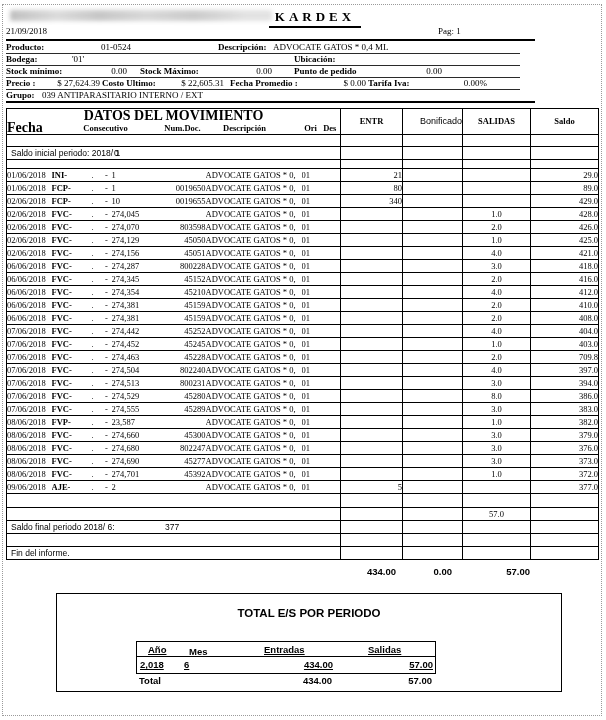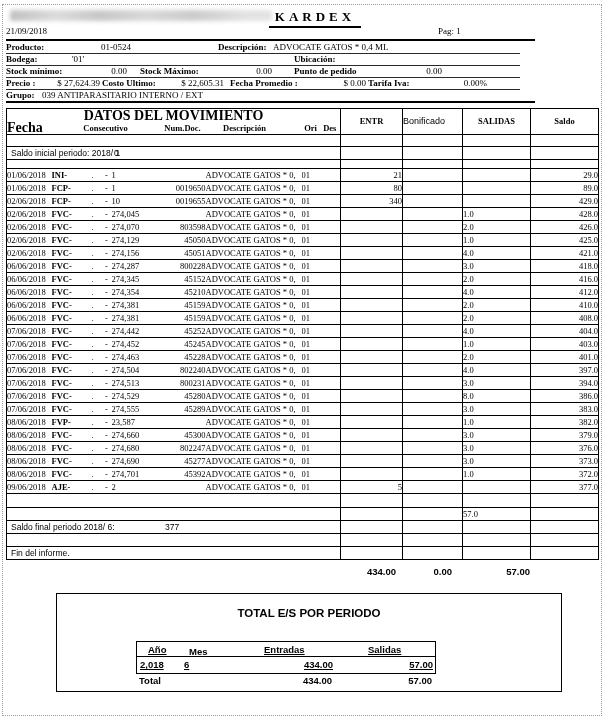--- a/index.html
+++ b/index.html
@@ -30,31 +30,31 @@
         table-layout:fixed;border:1.5px solid #000;font-size:8.5px;}
   table.mov td{padding:0;height:12px;line-height:12px;overflow:hidden;white-space:nowrap;}
   tr.hb{border-bottom:1px solid #000;}
   td.vl{border-left:1px solid #000;}
   tr.h13 td{height:13px;line-height:13px;}
   tr.h11 td{height:11px;line-height:11px;}
   tr.h8  td{height:8px;line-height:8px;}
   .th-datos{text-align:center;font-weight:bold;font-size:14px;}
   .th{font-weight:bold;text-align:center;font-size:8.5px;}
   .th-left{font-weight:bold;font-size:14px;padding-left:4px;}
-  .th-bon{font-family:"Liberation Sans",sans-serif;font-weight:normal;font-size:9px;text-align:left;vertical-align:middle;}
+  .th-bon{font-family:"Liberation Sans",sans-serif;font-weight:normal;font-size:9px;text-align:right;vertical-align:middle;}
   .th-mid{vertical-align:middle;}
   .c-fecha{padding-left:3px;}
   .c-tipo{padding-left:6px;font-weight:bold;}
   .c-dot,.c-dash{text-align:center;}
   .c-consec{padding-left:4px;}
   .c-doc{text-align:right;padding-right:16px;}
   .c-desc{padding-left:3px;}
   .c-ori{padding-left:3px;}
   .c-entr{text-align:right;padding-right:8px;}
-  .c-sal{text-align:left;padding-right:9px;}
+  .c-sal{text-align:center;padding-right:9px;}
   .c-saldo{text-align:right;padding-right:3px;}
   .row-sans{font-family:"Liberation Sans",sans-serif;font-size:8.5px;}
 
   
   .tot-span{position:absolute;width:60px;text-align:right;font-family:"Liberation Sans",sans-serif;
         font-weight:bold;font-size:9.5px;}
 
   
   .period-box{position:absolute;left:56px;top:593px;width:504px;height:97px;border:1.5px solid #000;
         font-family:"Liberation Sans",sans-serif;}
@@ -401,21 +401,21 @@
           <td class="c-dot">.</td>
           <td class="c-dash">-</td>
           <td class="c-consec">274,463</td>
           <td class="c-doc">45228</td>
           <td class="c-desc">ADVOCATE GATOS * 0,</td>
           <td class="c-ori">01</td>
           <td class="c-des"></td>
           <td class="vl c-entr"></td>
           <td class="vl c-bonif"></td>
           <td class="vl c-sal">2.0</td>
-          <td class="vl c-saldo">401.0</td>
+          <td class="vl c-saldo">709.8</td>
         </tr>
         <tr class="hb">
           <td class="c-fecha">07/06/2018</td>
           <td class="c-tipo">FVC-</td>
           <td class="c-dot">.</td>
           <td class="c-dash">-</td>
           <td class="c-consec">274,504</td>
           <td class="c-doc">802240</td>
           <td class="c-desc">ADVOCATE GATOS * 0,</td>
           <td class="c-ori">01</td>

